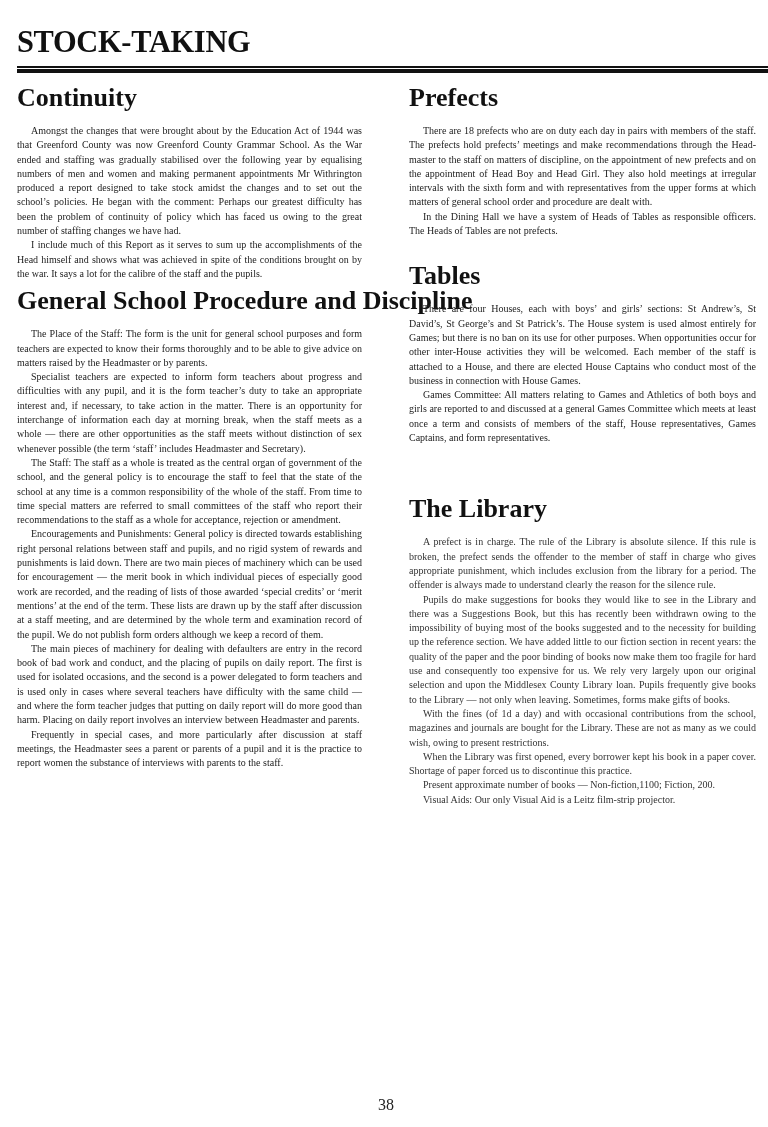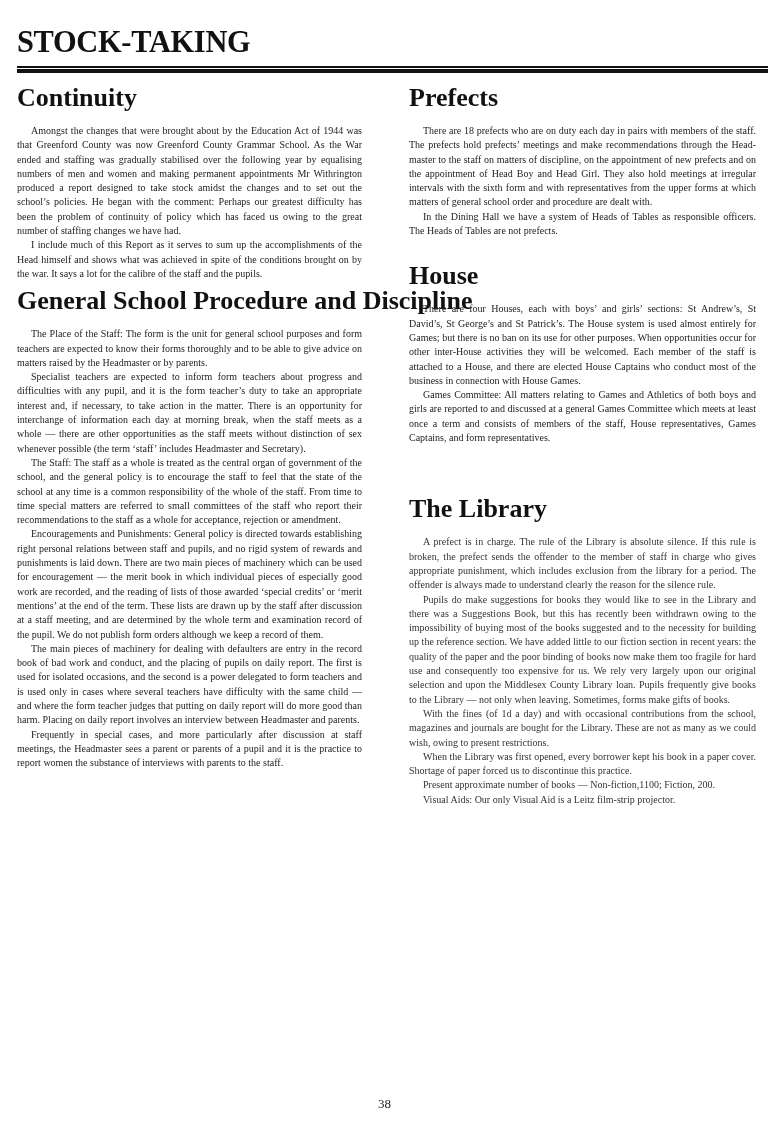--- a/index.html
+++ b/index.html
@@ -73,21 +73,21 @@
       text-align: justify;
       text-indent: 14px;
       hyphens: manual;
       color: #222;
     }
     .light .para { color: #333; }
     .page-number {
       position: absolute;
       left: 378px;
       top: 1096px;
-      font-size: 13px;
+      font-size: 16px;
       color: #222;
     }
   </style>
 </head>
 <body>
 
 <h1 class="page-title">STOCK-TAKING</h1>
 <div class="title-rule">
   <div class="thin"></div>
   <div class="thick"></div>
@@ -120,21 +120,21 @@
 
   <section>
     <h2 class="section-heading">Prefects</h2>
     <div class="section-body">
       <p class="para">There are 18 prefects who are on duty each day in pairs with members of the staff. The prefects hold prefects’ meetings and make recommendations through the Head­master to the staff on matters of discipline, on the appointment of new prefects and on the appointment of Head Boy and Head Girl. They also hold meetings at irregular intervals with the sixth form and with representa­tives from the upper forms at which matters of general school order and procedure are dealt with.</p>
       <p class="para">In the Dining Hall we have a system of Heads of Tables as responsible officers. The Heads of Tables are not prefects.</p>
     </div>
   </section>
 
   <section style="margin-top:26px;">
-    <h2 class="section-heading">House</h2>
+    <h2 class="section-heading">Tables</h2>
     <div class="section-body">
       <p class="para">There are four Houses, each with boys’ and girls’ sections: St Andrew’s, St David’s, St George’s and St Patrick’s. The House system is used almost entirely for Games; but there is no ban on its use for other purposes. When opportunities occur for other inter-House activities they will be welcomed. Each member of the staff is attached to a House, and there are elected House Captains who conduct most of the business in connection with House Games.</p>
       <p class="para">Games Committee: All matters relating to Games and Athletics of both boys and girls are reported to and discussed at a general Games Committee which meets at least once a term and consists of members of the staff, House representatives, Games Captains, and form repre­sentatives.</p>
     </div>
   </section>
 
   <section class="light" style="margin-top:52px;">
     <h2 class="section-heading">The Library</h2>
     <div class="section-body">
       <p class="para">A prefect is in charge. The rule of the Library is absolute silence. If this rule is broken, the prefect sends the offender to the member of staff in charge who gives appropriate punishment, which includes exclusion from the library for a period. The offender is always made to understand clearly the reason for the silence rule.</p>

